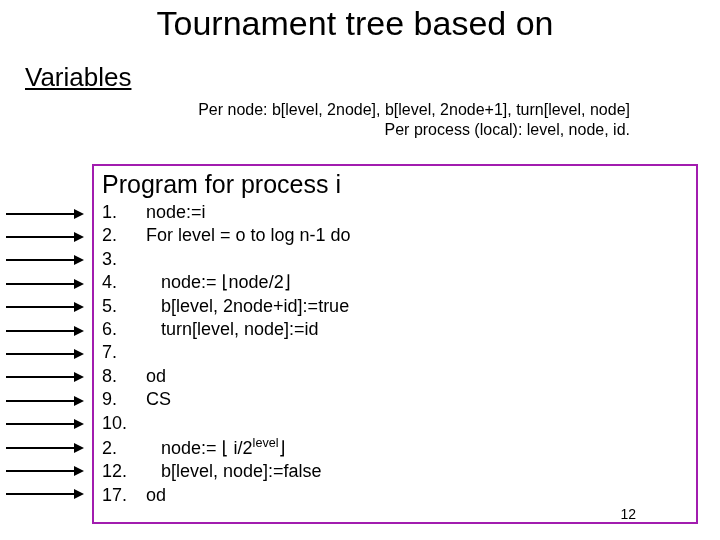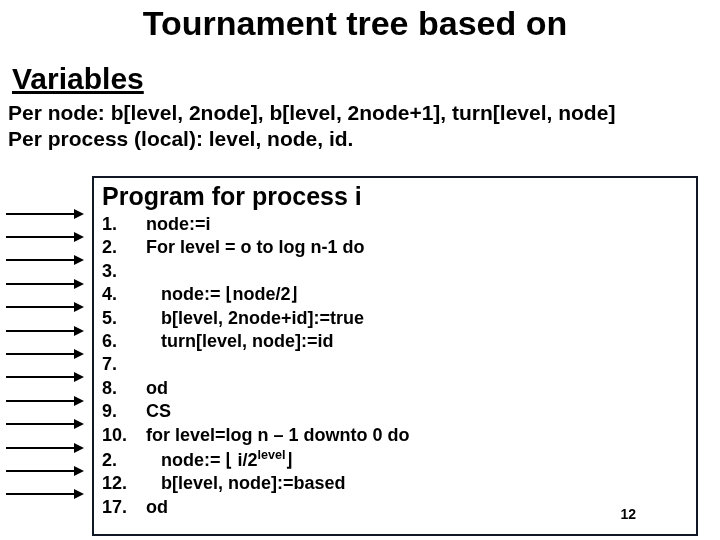--- a/index.html
+++ b/index.html
@@ -11,53 +11,53 @@
     font-family: "Comic Sans MS", "Comic Sans", cursive, sans-serif;
     color: #000;
     overflow: hidden;
     position: relative;
   }
   .slide {
     position: relative;
     width: 640px;
     height: 540px;
     box-sizing: border-box;
-    font-weight: bold;
   }
   .title {
     position: absolute;
     top: 4px;
     left: 110px;
     right: 40px;
     font-size: 34px;
     line-height: 1.15;
     text-align: center;
   }
   .variables-heading {
     position: absolute;
     top: 62px;
-    left: 12px;
-    font-size: 30px;
+    left: 25px;
+    font-size: 26px;
     text-decoration: underline;
   }
   .variables-block {
     position: absolute;
     top: 100px;
     left: 8px;
     right: 10px;
-    font-size: 21px;
+    font-size: 16px;
     line-height: 1.25;
+    text-align: right;
   }
   .program-box {
     position: absolute;
-    top: 176px;
+    top: 164px;
     left: 92px;
     width: 606px;
     height: 360px;
-    border: 2px solid #0f172a;
+    border: 2px solid #a21caf;
     box-sizing: border-box;
     padding: 4px 8px 4px 8px;
     background: #fff;
   }
   .program-heading {
     font-size: 25px;
     margin-bottom: 2px;
   }
   .code-area {
     font-size: 18px;
@@ -211,29 +211,28 @@
       <div class="code-row">
           <span class="lineno">8.</span>
           <span class="code-text">od</span>
         </div>
       <div class="code-row">
           <span class="lineno">9.</span>
           <span class="code-text">CS</span>
         </div>
       <div class="code-row">
           <span class="lineno">10.</span>
-          <span class="code-text">for level=log n – 1 downto 0 do</span>
         </div>
       <div class="code-row">
           <span class="lineno">2.</span>
           <span class="code-text">   node:= ⌊ i/2<sup>level</sup>⌋</span>
         </div>
       <div class="code-row">
           <span class="lineno">12.</span>
-          <span class="code-text">   b[level, node]:=based</span>
+          <span class="code-text">   b[level, node]:=false</span>
         </div>
       <div class="code-row">
           <span class="lineno">17.</span>
           <span class="code-text">od</span>
         </div>
     </div>
   </div>
 
   <div class="page-number">12</div>
 

